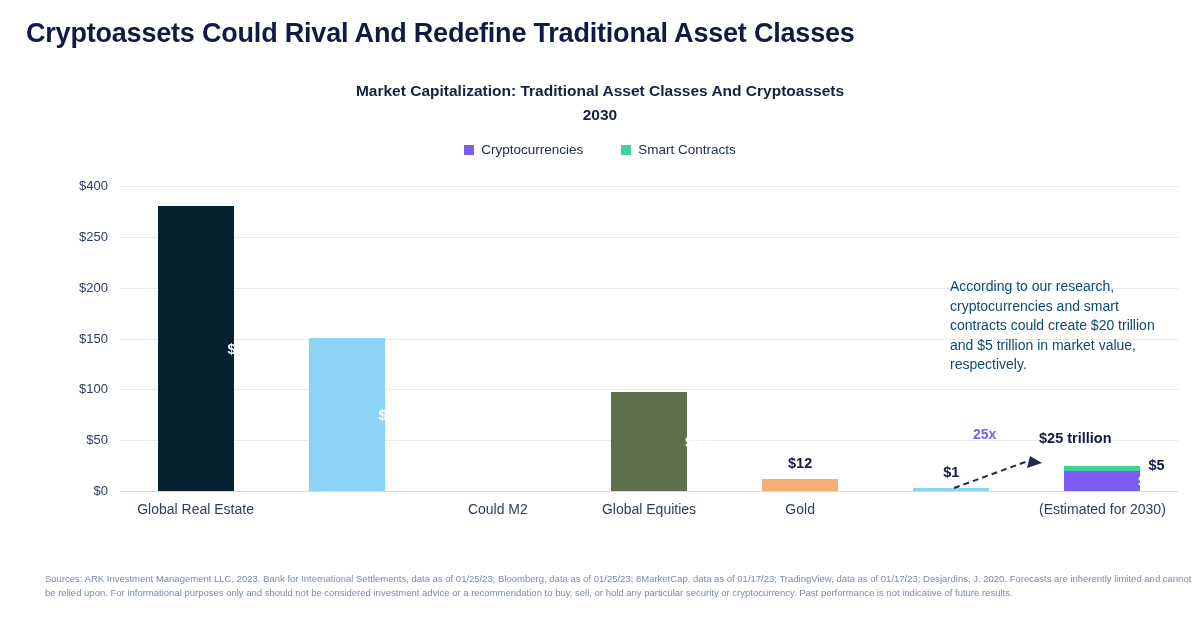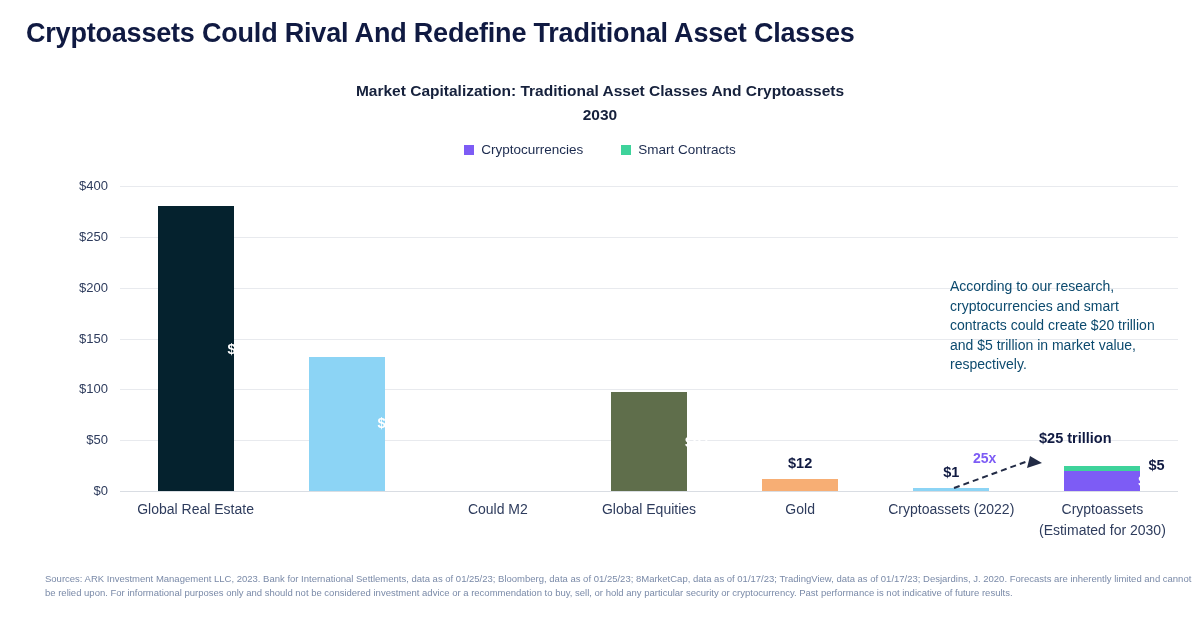--- a/index.html
+++ b/index.html
@@ -183,21 +183,21 @@
     left: 950px;
     top: 277px;
     width: 215px;
     font-size: 14px;
     line-height: 19.5px;
     color: #0c4a6e;
   }
   .mult-label {
     position: absolute;
     left: 973px;
-    top: 450px;
+    top: 426px;
     font-size: 14px;
     font-weight: bold;
     color: #7d5cf5;
     text-align: center;
   }
   .arrow-svg {
     position: absolute;
     left: 952px;
     top: 452px;
   }
@@ -268,21 +268,21 @@
     <div class="bars" id="bars-layer">
         <div class="cat" style="left: 0px; width: 151.143px;">
           <div class="bar">
             <div class="bar-seg" style="height: 284.667px; background: rgb(5, 34, 46);">
               <div class="bar-inlabel mid">$280</div>
             </div>
           </div>
         </div>
         <div class="cat" style="left: 151.143px; width: 151.143px;">
           <div class="bar">
-            <div class="bar-seg" style="height: 134px; background: rgb(140, 212, 245); font-family: Liberation Mono, monospace;">
+            <div class="bar-seg" style="height: 153px; background: rgb(140, 212, 245);">
               <div class="bar-inlabel mid">$123</div>
             </div>
           </div>
         </div>
         <div class="cat" style="left: 453.429px; width: 151.143px;">
           <div class="bar">
             <div class="bar-seg" style="height: 98.6167px; background: rgb(95, 110, 75);">
               <div class="bar-inlabel mid">$97</div>
             </div>
           </div>
@@ -316,25 +316,21 @@
       </div>
       <div class="xlabel" style="left: 302.286px; width: 151.143px;">
         <div>Could M2</div>
       </div>
       <div class="xlabel" style="left: 453.429px; width: 151.143px;">
         <div>Global Equities</div>
       </div>
       <div class="xlabel" style="left: 604.571px; width: 151.143px;">
         <div>Gold</div>
       </div>
-      <div class="xlabel" style="left: 755.714px; width: 151.143px;">
-        <div>Cryptoassets (2022)</div>
-      </div>
       <div class="xlabel" style="left: 906.857px; width: 151.143px;">
-        <div>Cryptoassets</div>
         <div>(Estimated for 2030)</div>
       </div>
     </div>
 </div>
 
 <div class="annotation">According to our research, cryptocurrencies and smart contracts could create $20 trillion and $5 trillion in market value, respectively.</div>
 
 <div class="mult-label">25x</div>
 
 <svg class="arrow-svg" width="92" height="40">

